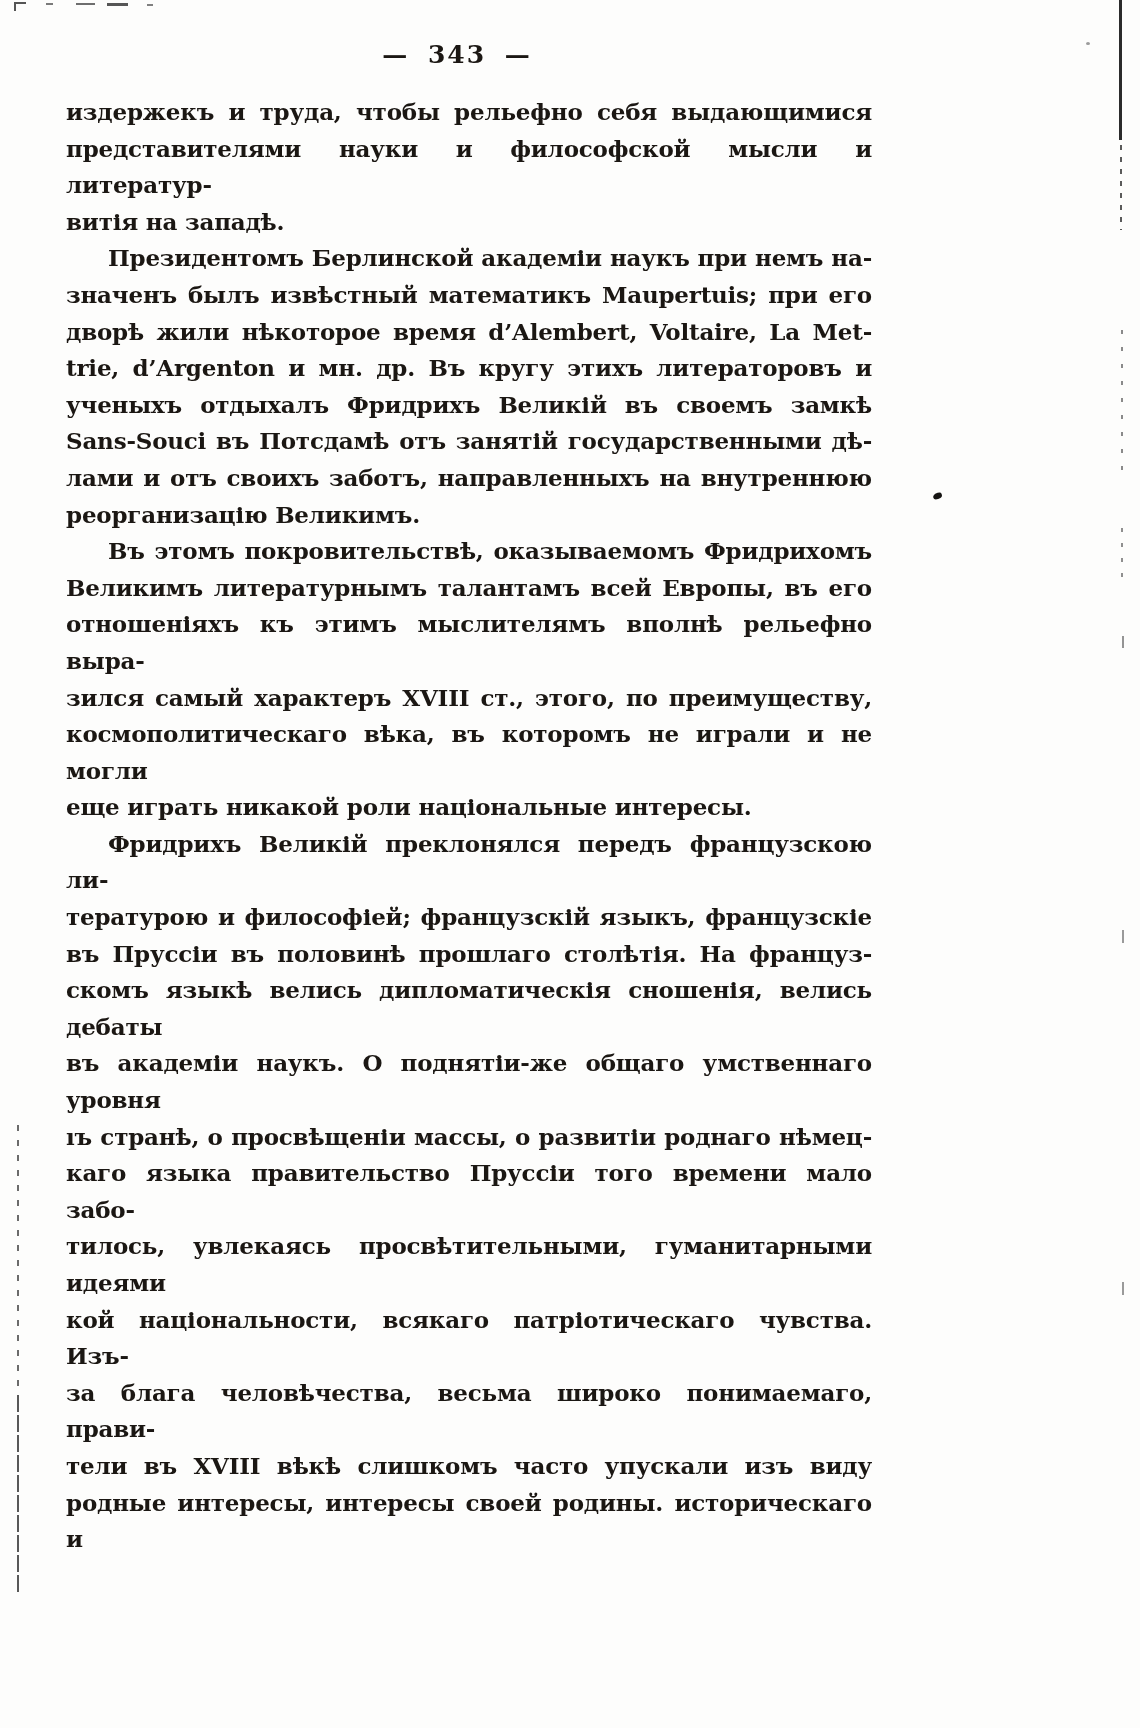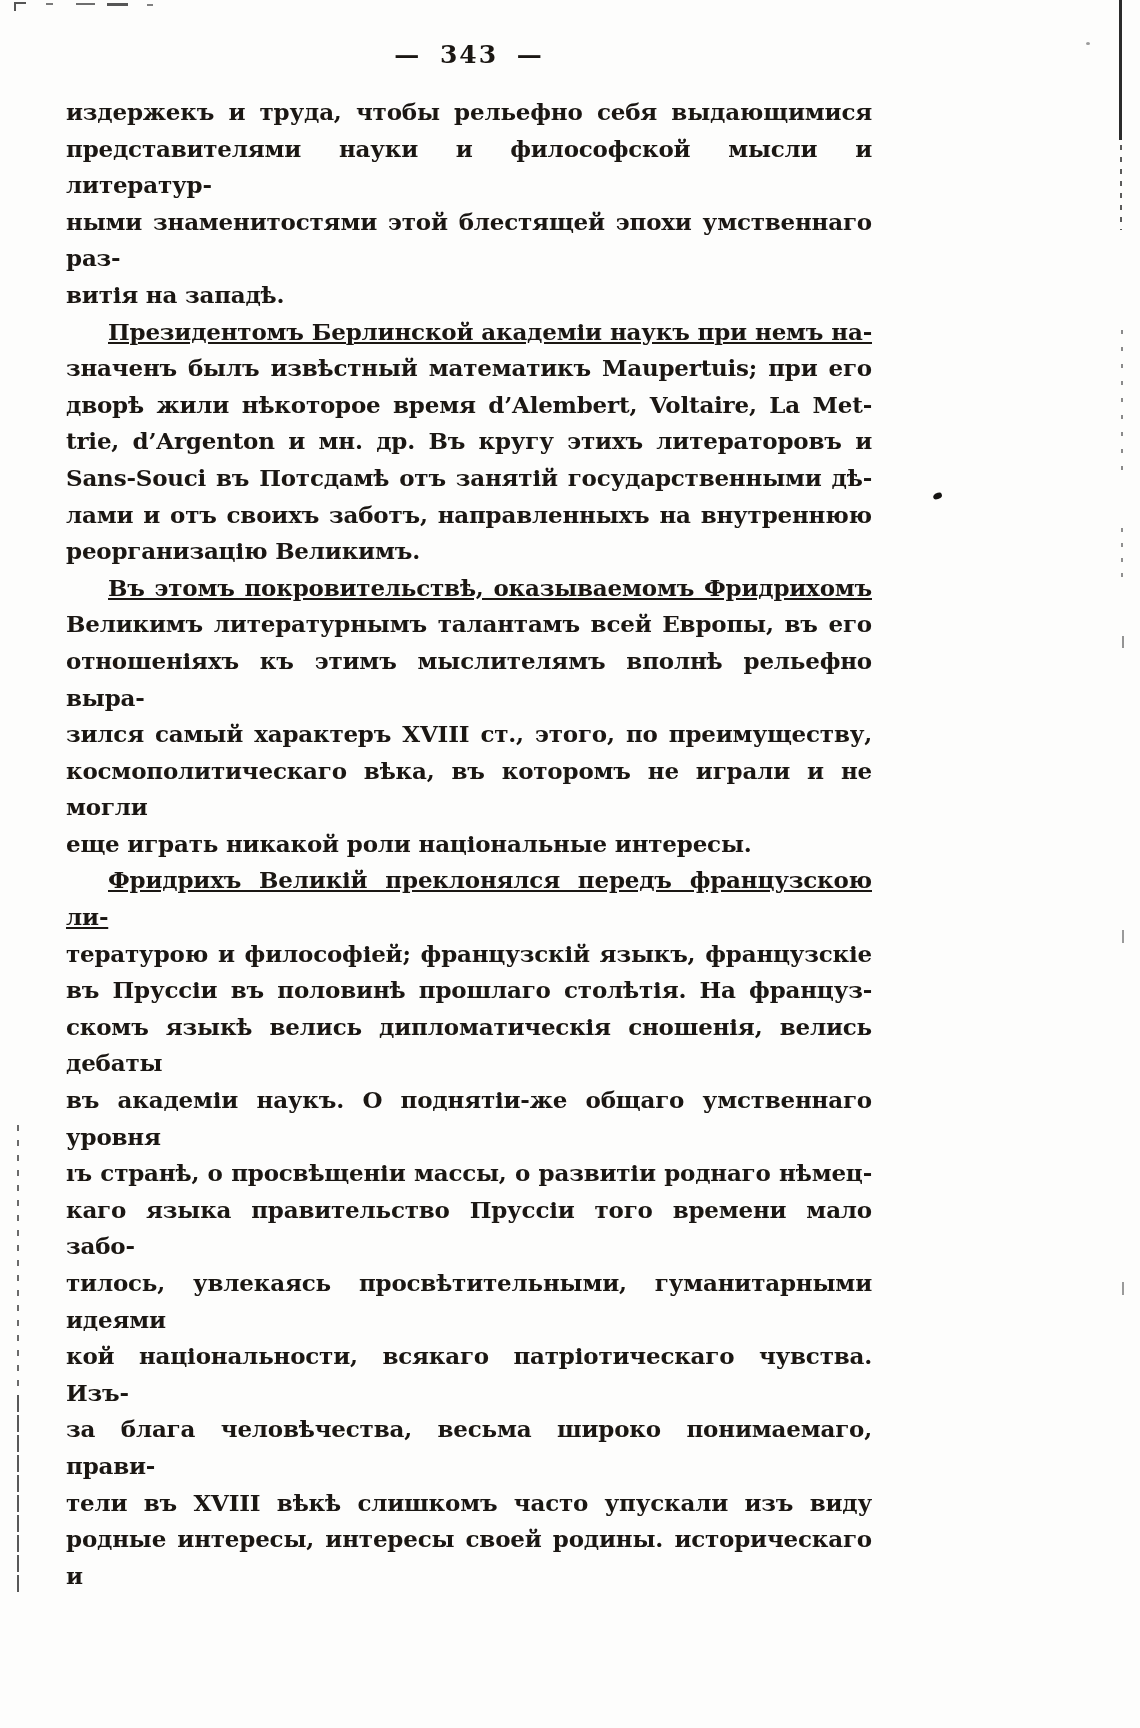--- a/index.html
+++ b/index.html
@@ -6,42 +6,42 @@
   body {
     width: 1140px; height: 1728px;
     background: #fdfdfc;
     position: relative;
     overflow: hidden;
     font-family: "DejaVu Serif", serif;
     color: #1b1713;
   }
   .page-number {
     position: absolute;
-    top: 40px; left: 66px; width: 806px;
+    top: 40px; left: 54px; width: 806px;
     text-align: center;
     font-size: 25px;
     font-weight: 700;
     letter-spacing: 2px;
     word-spacing: 8px;
   }
   .body-text {
     position: absolute;
     top: 94px; left: 66px; width: 806px;
     font-size: 23px;
     font-weight: 700;
     letter-spacing: -0.2px;
   }
   .line {
     line-height: 36.6px;
     text-align: justify;
     text-align-last: justify;
     white-space: normal;
   }
   .line.para-end { text-align-last: left; }
-  .line.indent { text-indent: 42px; text-decoration: underline; }
+  .line.indent { text-indent: 42px; }
 
   
   .artifact { position: absolute; pointer-events: none; }
   .corner-h { left: 14px; top: 2px; width: 12px; height: 2px; background: #555; }
   .corner-v { left: 14px; top: 2px; width: 2px; height: 9px; background: #555; }
   .tdash1 { left: 46px;  top: 3px; width: 7px;  height: 2px; background: #7a7a7a; }
   .tdash2 { left: 76px;  top: 3px; width: 19px; height: 2px; background: #6e6e6e; }
   .tdash3 { left: 107px; top: 3px; width: 21px; height: 3px; background: #565656; }
   .tdash4 { left: 147px; top: 4px; width: 6px;  height: 2px; background: #808080; }
   .rline-solid { left: 1119px; top: 0; width: 3px; height: 140px; background: #2b2b2b; }
@@ -65,26 +65,26 @@
 </head>
 <body>
 
 <div>
 
   <div class="page-number">— 343 —</div>
 
   <div class="body-text">
       <div class="line">издержекъ и труда, чтобы рельефно себя выдающимися</div>
       <div class="line">представителями науки и философской мысли и литератур-</div>
-      <div class="line">ными знаменитостями этой блестящей эпохи умственнаго раз-</div>
       <div class="line para-end">витія на западѣ.</div>
       <div class="line indent">Президентомъ Берлинской академіи наукъ при немъ на-</div>
       <div class="line">значенъ былъ извѣстный математикъ Maupertuis; при его</div>
       <div class="line">дворѣ жили нѣкоторое время d’Alembert, Voltaire, La Met-</div>
       <div class="line">trie, d’Argenton и мн. др. Въ кругу этихъ литераторовъ и</div>
+      <div class="line">ученыхъ отдыхалъ Фридрихъ Великій въ своемъ замкѣ</div>
       <div class="line">Sans-Souci въ Потсдамѣ отъ занятій государственными дѣ-</div>
       <div class="line">лами и отъ своихъ заботъ, направленныхъ на внутреннюю</div>
       <div class="line para-end">реорганизацію Великимъ.</div>
       <div class="line indent">Въ этомъ покровительствѣ, оказываемомъ Фридрихомъ</div>
       <div class="line">Великимъ литературнымъ талантамъ всей Европы, въ его</div>
       <div class="line">отношеніяхъ къ этимъ мыслителямъ вполнѣ рельефно выра-</div>
       <div class="line">зился самый характеръ XVIII ст., этого, по преимуществу,</div>
       <div class="line">космополитическаго вѣка, въ которомъ не играли и не могли</div>
       <div class="line para-end">еще играть никакой роли національные интересы.</div>
       <div class="line indent">Фридрихъ Великій преклонялся передъ французскою ли-</div>

